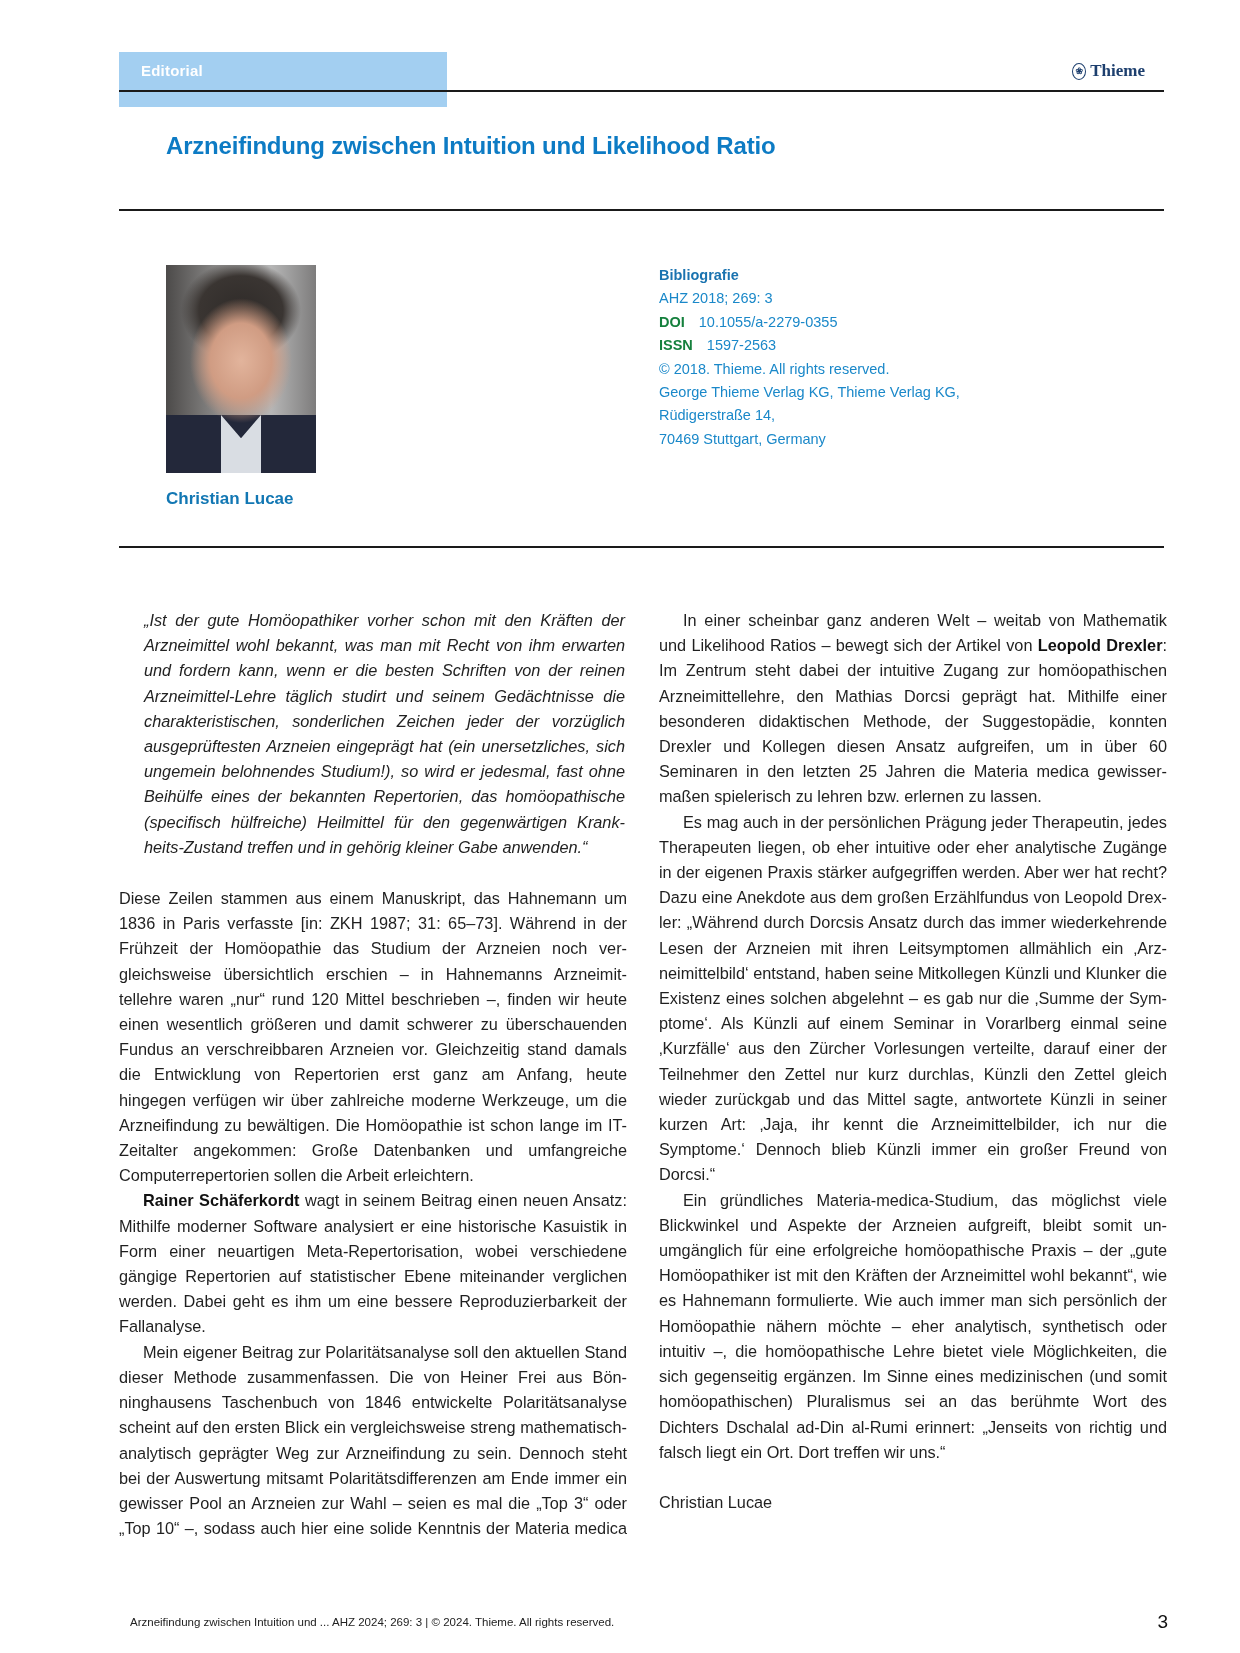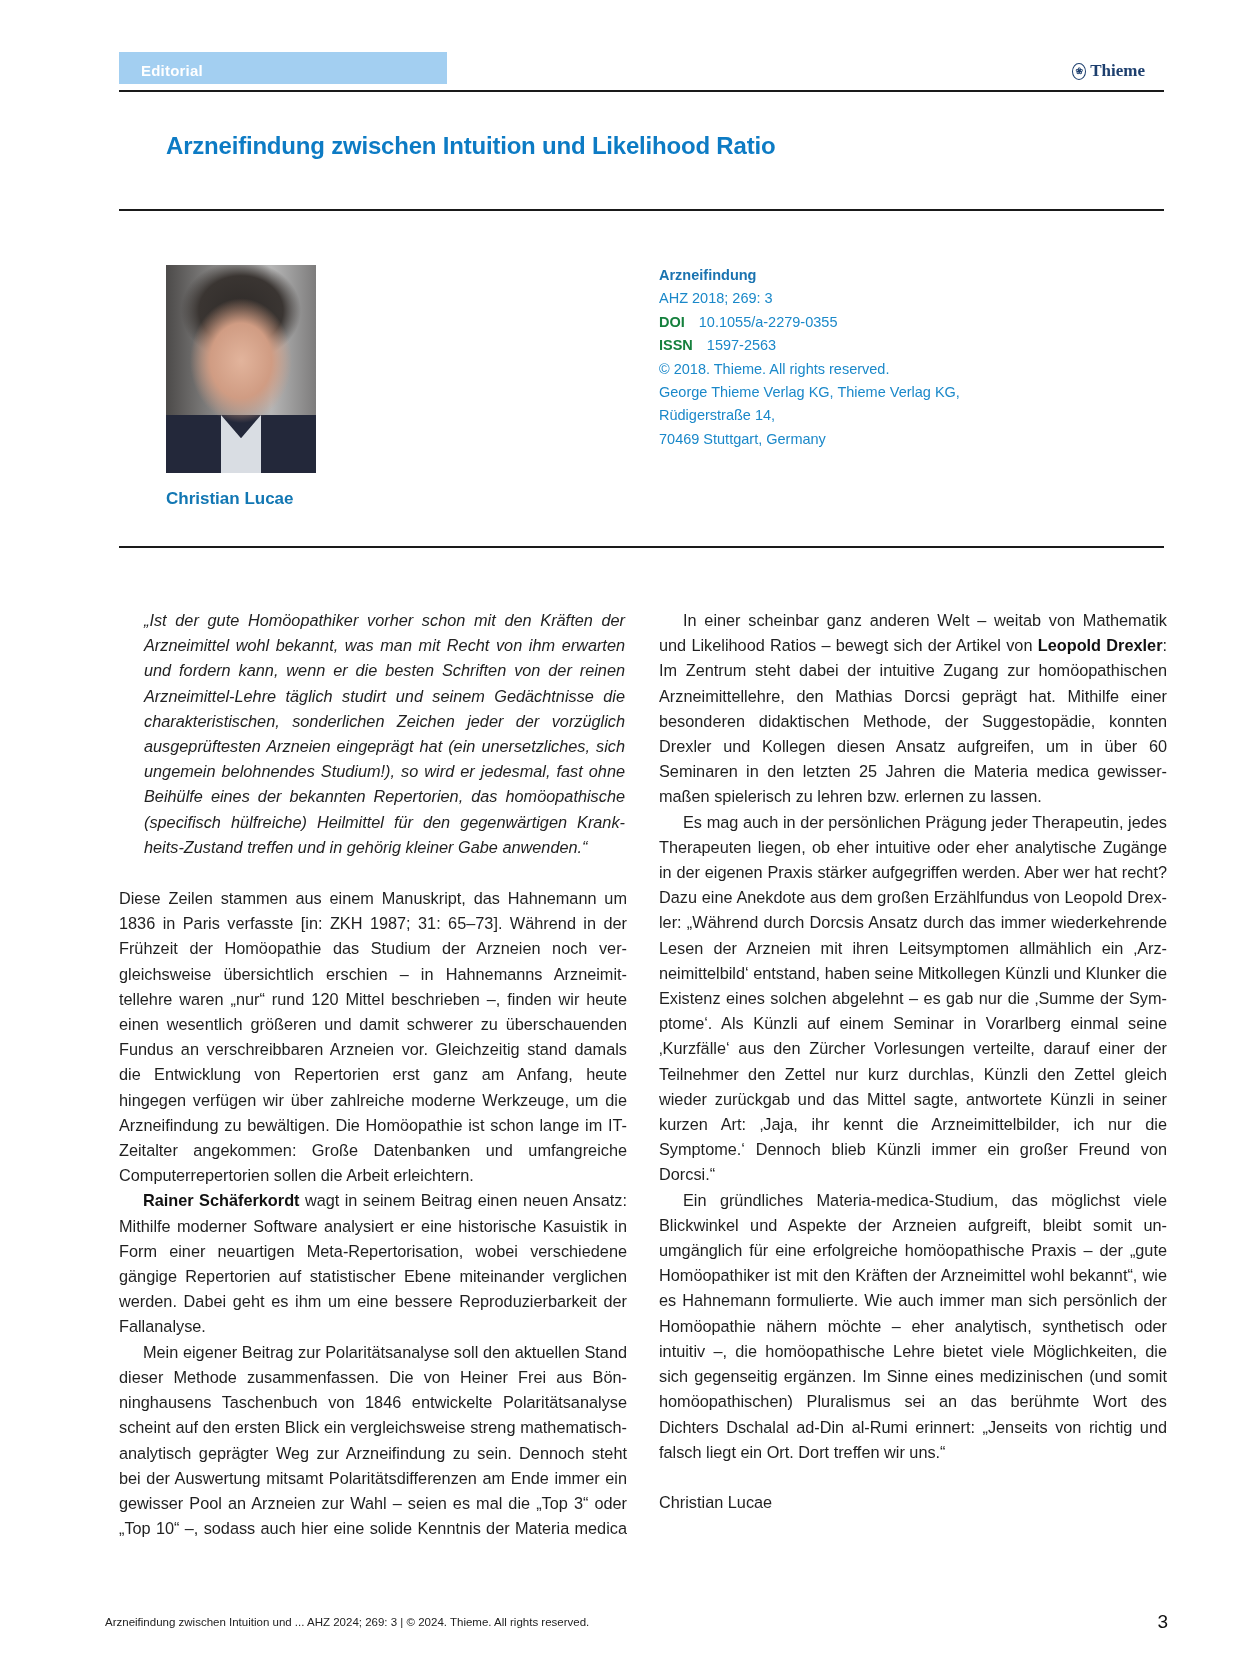--- a/index.html
+++ b/index.html
@@ -5,21 +5,21 @@
     * { margin: 0; padding: 0; box-sizing: border-box; }
     html, body { width: 1240px; height: 1653px; background: #ffffff; }
     body {
       position: relative;
       font-family: "Liberation Sans", "DejaVu Sans", sans-serif;
       color: #1a1a1a;
       overflow: hidden;
     }
     .header-bar {
       position: absolute; left: 119px; top: 52px;
-      width: 328px; height: 32px;
+      width: 328px; height: 55px;
       background: #a3cff1;
     }
     .header-bar .label {
       position: absolute; left: 22px; top: 10px;
       color: #ffffff; font-weight: bold; font-size: 15px;
       letter-spacing: 0.2px;
     }
     .header-rule {
       position: absolute; left: 119px; top: 90px;
       width: 1045px; height: 2px; background: #1a1a1a;
@@ -79,21 +79,21 @@
     .quote {
       font-style: italic; padding-left: 25px; padding-right: 2px;
       margin-bottom: 26px; color: #222;
     }
     .col p { text-align: justify; hyphens: manual; }
     .col p.indent { text-indent: 24px; }
     .col strong { font-weight: bold; color: #111; margin-top: 28px; }
     .signature { margin-top: 25px; }
 
     .footer {
-      position: absolute; left: 105px; top: 1616px;
+      position: absolute; left: 130px; top: 1616px;
       font-size: 11.5px; color: #222;
     }
     .page-num {
       position: absolute; right: 72px; top: 1611px;
       font-size: 19px; color: #111;
     }
   </style>
 </head>
 <body>
 
@@ -108,21 +108,21 @@
 
 <h1 class="title">Arzneifindung zwischen Intuition und Likelihood Ratio</h1>
 <div class="rule" style="top:209px"></div>
 
 <div class="photo">
   <div class="collar"></div>
 </div>
 <div class="author-name">Christian Lucae</div>
 
 <div class="biblio">
-  <div class="head">Arzneifindung</div>
+  <div class="head">Bibliografie</div>
   <div>AHZ 2018; 269: 3</div>
   <div>
     <b>DOI</b><span>10.1055/a-2279-0355</span>
   </div>
   <div>
     <b>ISSN</b><span>1597-2563</span>
   </div>
   <div>© 2018. Thieme. All rights reserved.</div>
   <div>George Thieme Verlag KG, Thieme Verlag KG,</div>
   <div>Rüdigerstraße 14,</div>

